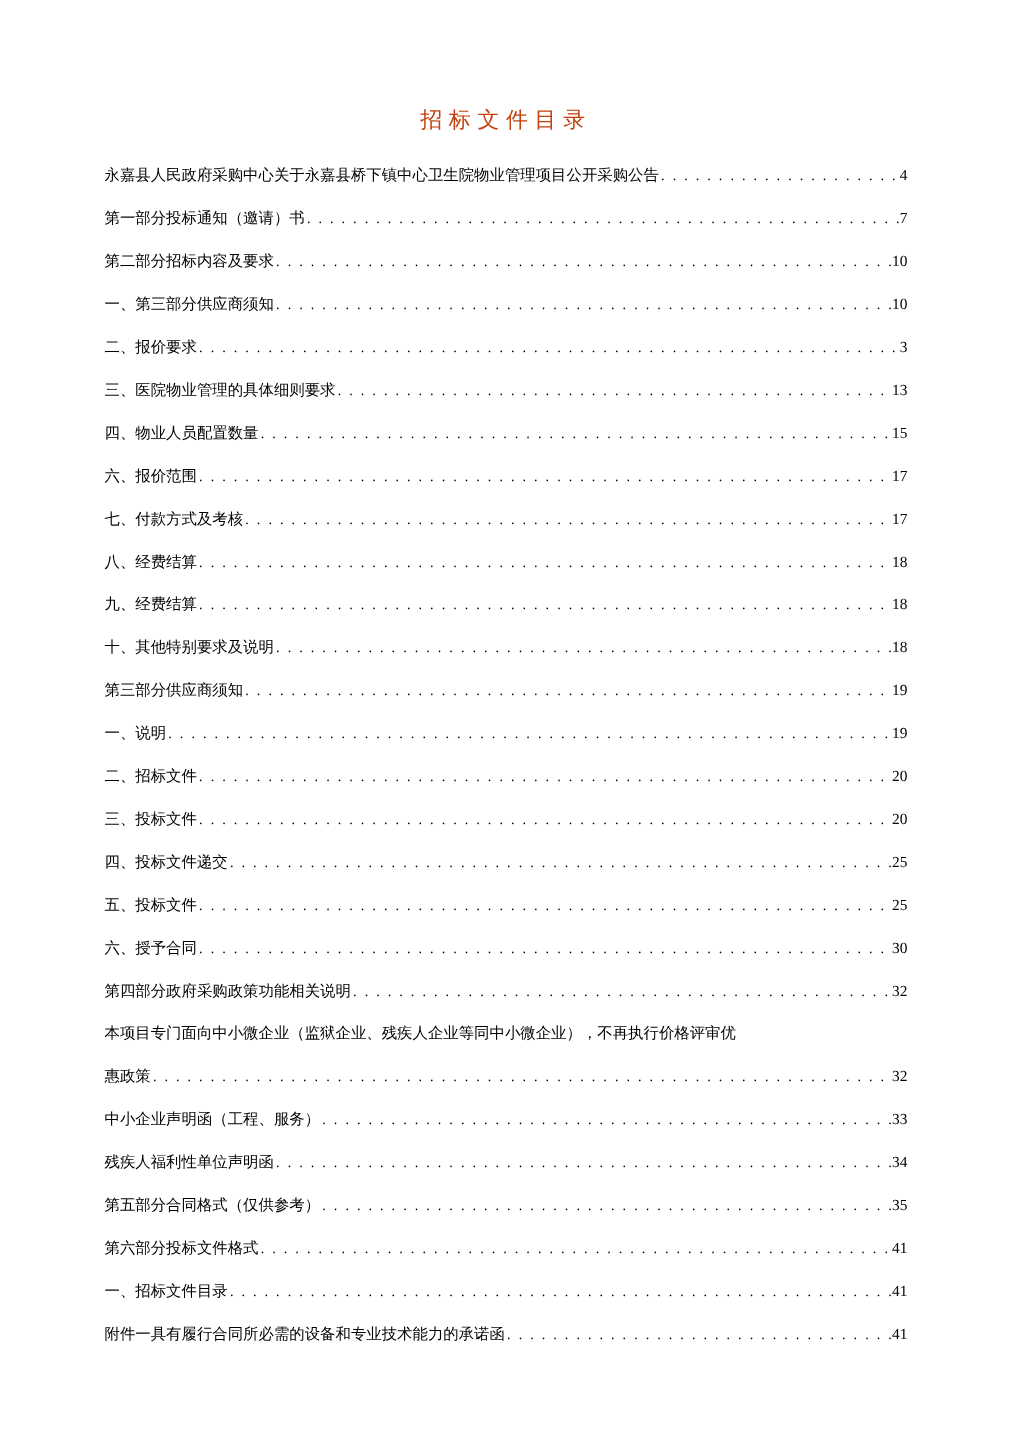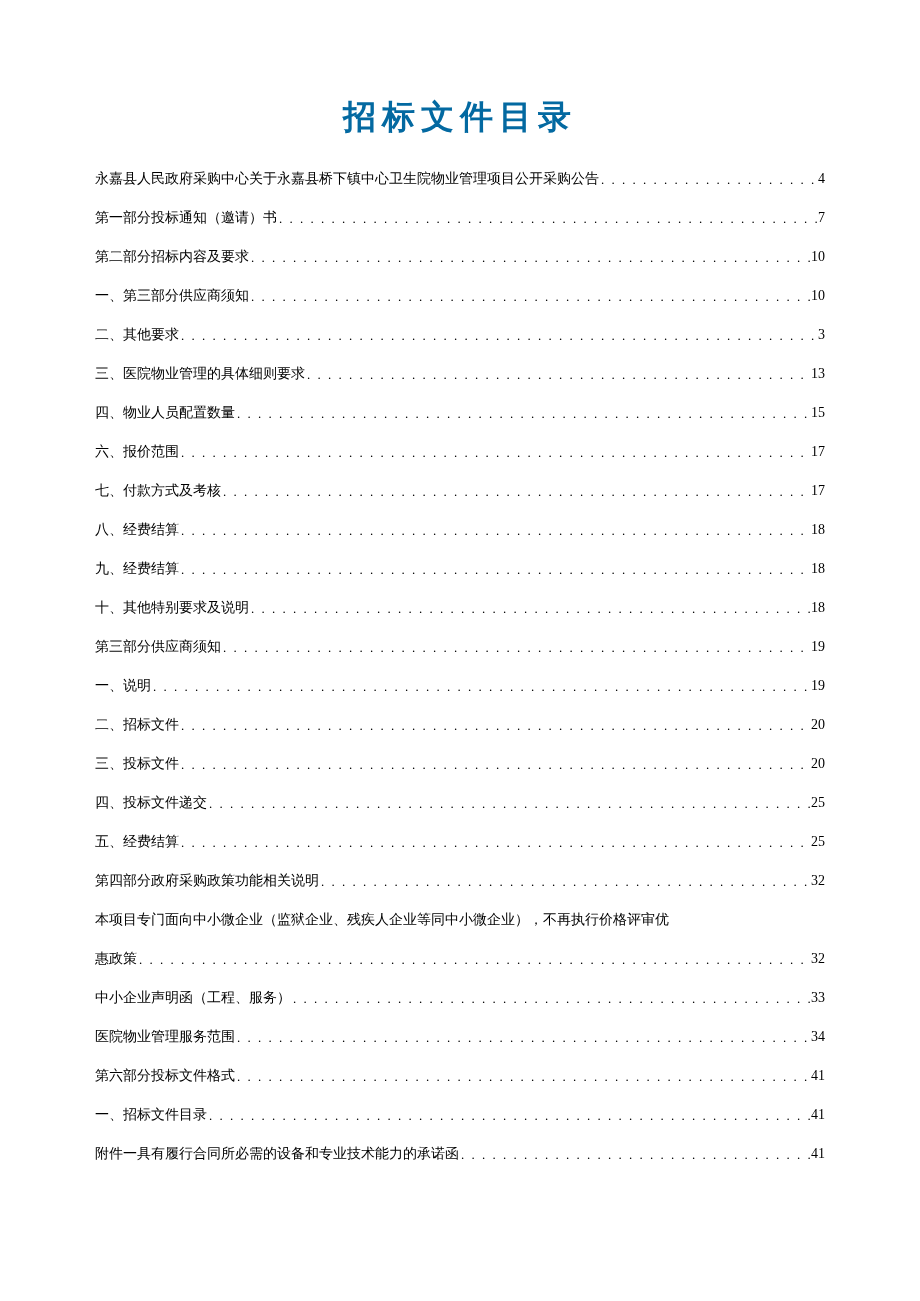--- a/index.html
+++ b/index.html
@@ -9,34 +9,34 @@
     }
     body {
       font-family: "SimSun", "宋体", serif;
       background: #ffffff;
       width: 920px;
       height: 1301px;
       padding: 95px 95px 90px 95px;
     }
     .page-title {
       text-align: center;
-      font-size: 33px;
-      font-weight: bold;
+      font-size: 20px;
+      font-weight: normal;
       letter-spacing: 6px;
       margin-bottom: 28px;
-      color: #0369a1;
+      color: #c2410c;
     }
     .toc-list {
       display: flex;
       flex-direction: column;
       gap: 0;
     }
     .toc-entry {
       display: flex;
-      align-items: flex-end;
+      align-items: flex-start;
       font-size: 14px;
       color: #000;
       line-height: 1.5;
       margin-bottom: 18px;
       white-space: nowrap;
     }
     .toc-label {
       flex-shrink: 0;
     }
     .toc-dots {
@@ -73,21 +73,21 @@
       <span class="toc-label">第二部分招标内容及要求</span>
       <span class="toc-dots"></span>
       <span class="toc-page">10</span>
     </div>
     <div class="toc-entry">
       <span class="toc-label">一、第三部分供应商须知</span>
       <span class="toc-dots"></span>
       <span class="toc-page">10</span>
     </div>
     <div class="toc-entry">
-      <span class="toc-label">二、其他要求</span>
+      <span class="toc-label">二、报价要求</span>
       <span class="toc-dots"></span>
       <span class="toc-page">3</span>
     </div>
     <div class="toc-entry">
       <span class="toc-label">三、医院物业管理的具体细则要求</span>
       <span class="toc-dots"></span>
       <span class="toc-page">13</span>
     </div>
     <div class="toc-entry">
       <span class="toc-label">四、物业人员配置数量</span>
@@ -138,46 +138,56 @@
       <span class="toc-label">三、投标文件</span>
       <span class="toc-dots"></span>
       <span class="toc-page">20</span>
     </div>
     <div class="toc-entry">
       <span class="toc-label">四、投标文件递交</span>
       <span class="toc-dots"></span>
       <span class="toc-page">25</span>
     </div>
     <div class="toc-entry">
-      <span class="toc-label">五、经费结算</span>
+      <span class="toc-label">五、投标文件</span>
       <span class="toc-dots"></span>
       <span class="toc-page">25</span>
+    </div>
+    <div class="toc-entry">
+      <span class="toc-label">六、授予合同</span>
+      <span class="toc-dots"></span>
+      <span class="toc-page">30</span>
     </div>
     <div class="toc-entry">
       <span class="toc-label">第四部分政府采购政策功能相关说明</span>
       <span class="toc-dots"></span>
       <span class="toc-page">32</span>
     </div>
     <div class="toc-entry no-page">
       <span class="toc-label">本项目专门面向中小微企业（监狱企业、残疾人企业等同中小微企业），不再执行价格评审优</span>
     </div>
     <div class="toc-entry">
       <span class="toc-label">惠政策</span>
       <span class="toc-dots"></span>
       <span class="toc-page">32</span>
     </div>
     <div class="toc-entry">
       <span class="toc-label">中小企业声明函（工程、服务）</span>
       <span class="toc-dots"></span>
       <span class="toc-page">33</span>
     </div>
     <div class="toc-entry">
-      <span class="toc-label">医院物业管理服务范围</span>
+      <span class="toc-label">残疾人福利性单位声明函</span>
       <span class="toc-dots"></span>
       <span class="toc-page">34</span>
+    </div>
+    <div class="toc-entry">
+      <span class="toc-label">第五部分合同格式（仅供参考）</span>
+      <span class="toc-dots"></span>
+      <span class="toc-page">35</span>
     </div>
     <div class="toc-entry">
       <span class="toc-label">第六部分投标文件格式</span>
       <span class="toc-dots"></span>
       <span class="toc-page">41</span>
     </div>
     <div class="toc-entry">
       <span class="toc-label">一、招标文件目录</span>
       <span class="toc-dots"></span>
       <span class="toc-page">41</span>

